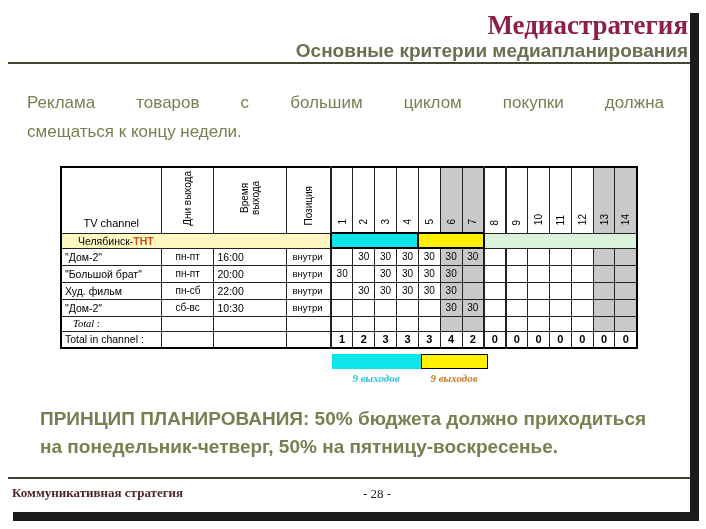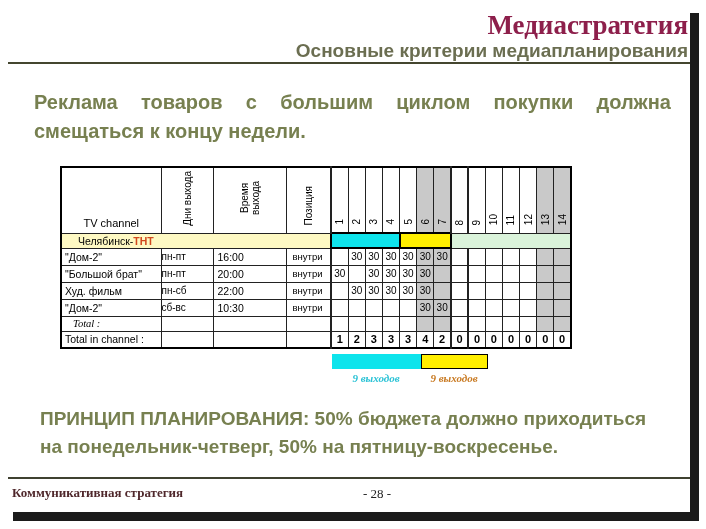--- a/index.html
+++ b/index.html
@@ -13,48 +13,48 @@
   .shadow-right  { position:absolute; left:690px; top:13px; width:9px; height:508px; background:#1b1b1b; }
   .shadow-bottom { position:absolute; left:13px; top:512px; width:686px; height:9px; background:#1b1b1b; }
 
   
   .hdr { position:absolute; top:10px; left:0; right:18px; text-align:right; }
   .title { font-family:"Liberation Serif", serif; font-weight:bold; font-size:27px; color:#8d1f4b; line-height:30px;padding-left:24px; }
   .subtitle { font-weight:bold; font-size:19px; color:#6b6e51; line-height:22px; }
   .divider { position:absolute; left:8px; top:62px; width:683px; height:2px; background:#44462f; }
 
   
-  .intro { position:absolute; left:34px; top:88px; width:637px; font-weight:bold; font-size:20px; color:#778050; line-height:29px; }
+  .intro { position:absolute; left:27px; top:88px; width:637px; font-weight:normal; font-size:17px; color:#778050; line-height:29px; }
   .jline { text-align:justify; text-align-last:justify; }
   .principle { position:absolute; left:40px; top:405px; width:655px; font-weight:bold; font-size:19px; color:#778050; line-height:28px; }
 
   
   .table-wrap { position:absolute; left:60px; top:166px; }
-  table { border-collapse:collapse; table-layout:fixed; width:512px; border:2px solid #000; background:#fff; }
+  table { border-collapse:collapse; table-layout:fixed; width:578px; border:2px solid #000; background:#fff; }
   td, th { border:1px solid #222; padding:0; font-weight:normal; color:#000; overflow:hidden; }
   thead tr { height:66px; }
   th { vertical-align:bottom; text-align:center; }
   .h-channel { font-size:11px; padding-bottom:4px; }
   .vtext { writing-mode:vertical-rl; transform:rotate(180deg); display:inline-block; font-size:10px; line-height:11px; margin-bottom:3px; }
   .vtext.two { height:56px; }
   .wkH, .wk { background:#c9c9c9; }
   .tl { border-left-width:2px; }
 
   .tnt-row { height:15px; }
   .tnt-label { background:#fef9c3; font-size:10.5px; padding-left:16px; white-space:nowrap; }
   .tnt-label .red { color:#d2491e; font-weight:bold; }
   .blk-cyan   { background:#0ee4ec; border:2px solid #000; }
   .blk-yellow { background:#ffef00; border:2px solid #000; }
   .blk-green  { background:#daf3da; }
 
   .program-row { height:17px; }
   .total-row { height:15px; }
   .totals-row { height:17px; }
   td.name { font-size:10.5px; padding-left:3px; white-space:nowrap; }
-  td.dayspan { font-size:10px; padding-left:0; }
+  td.dayspan { font-size:10px; padding-left:14px; }
   td.time { font-size:10.5px; padding-left:4px; }
   td.pos  { font-size:9.5px; padding-left:6px; }
   td.spot { font-size:10px; text-align:center; }
   td.lbl-italic { font-style:italic; font-size:10.5px; padding-left:11px;font-family:Liberation Serif, serif; }
   td.lbl-total { font-size:10.5px; padding-left:3px; white-space:nowrap; }
   td.tot { font-size:11px; font-weight:bold; text-align:center; }
 
   
   .bar-cyan   { position:absolute; left:332px; top:354px; width:89px; height:15px; background:#0ee4ec; }
   .bar-yellow { position:absolute; left:421px; top:354px; width:67px; height:15px; background:#ffef00; border:1px solid #000; box-sizing:border-box; }

